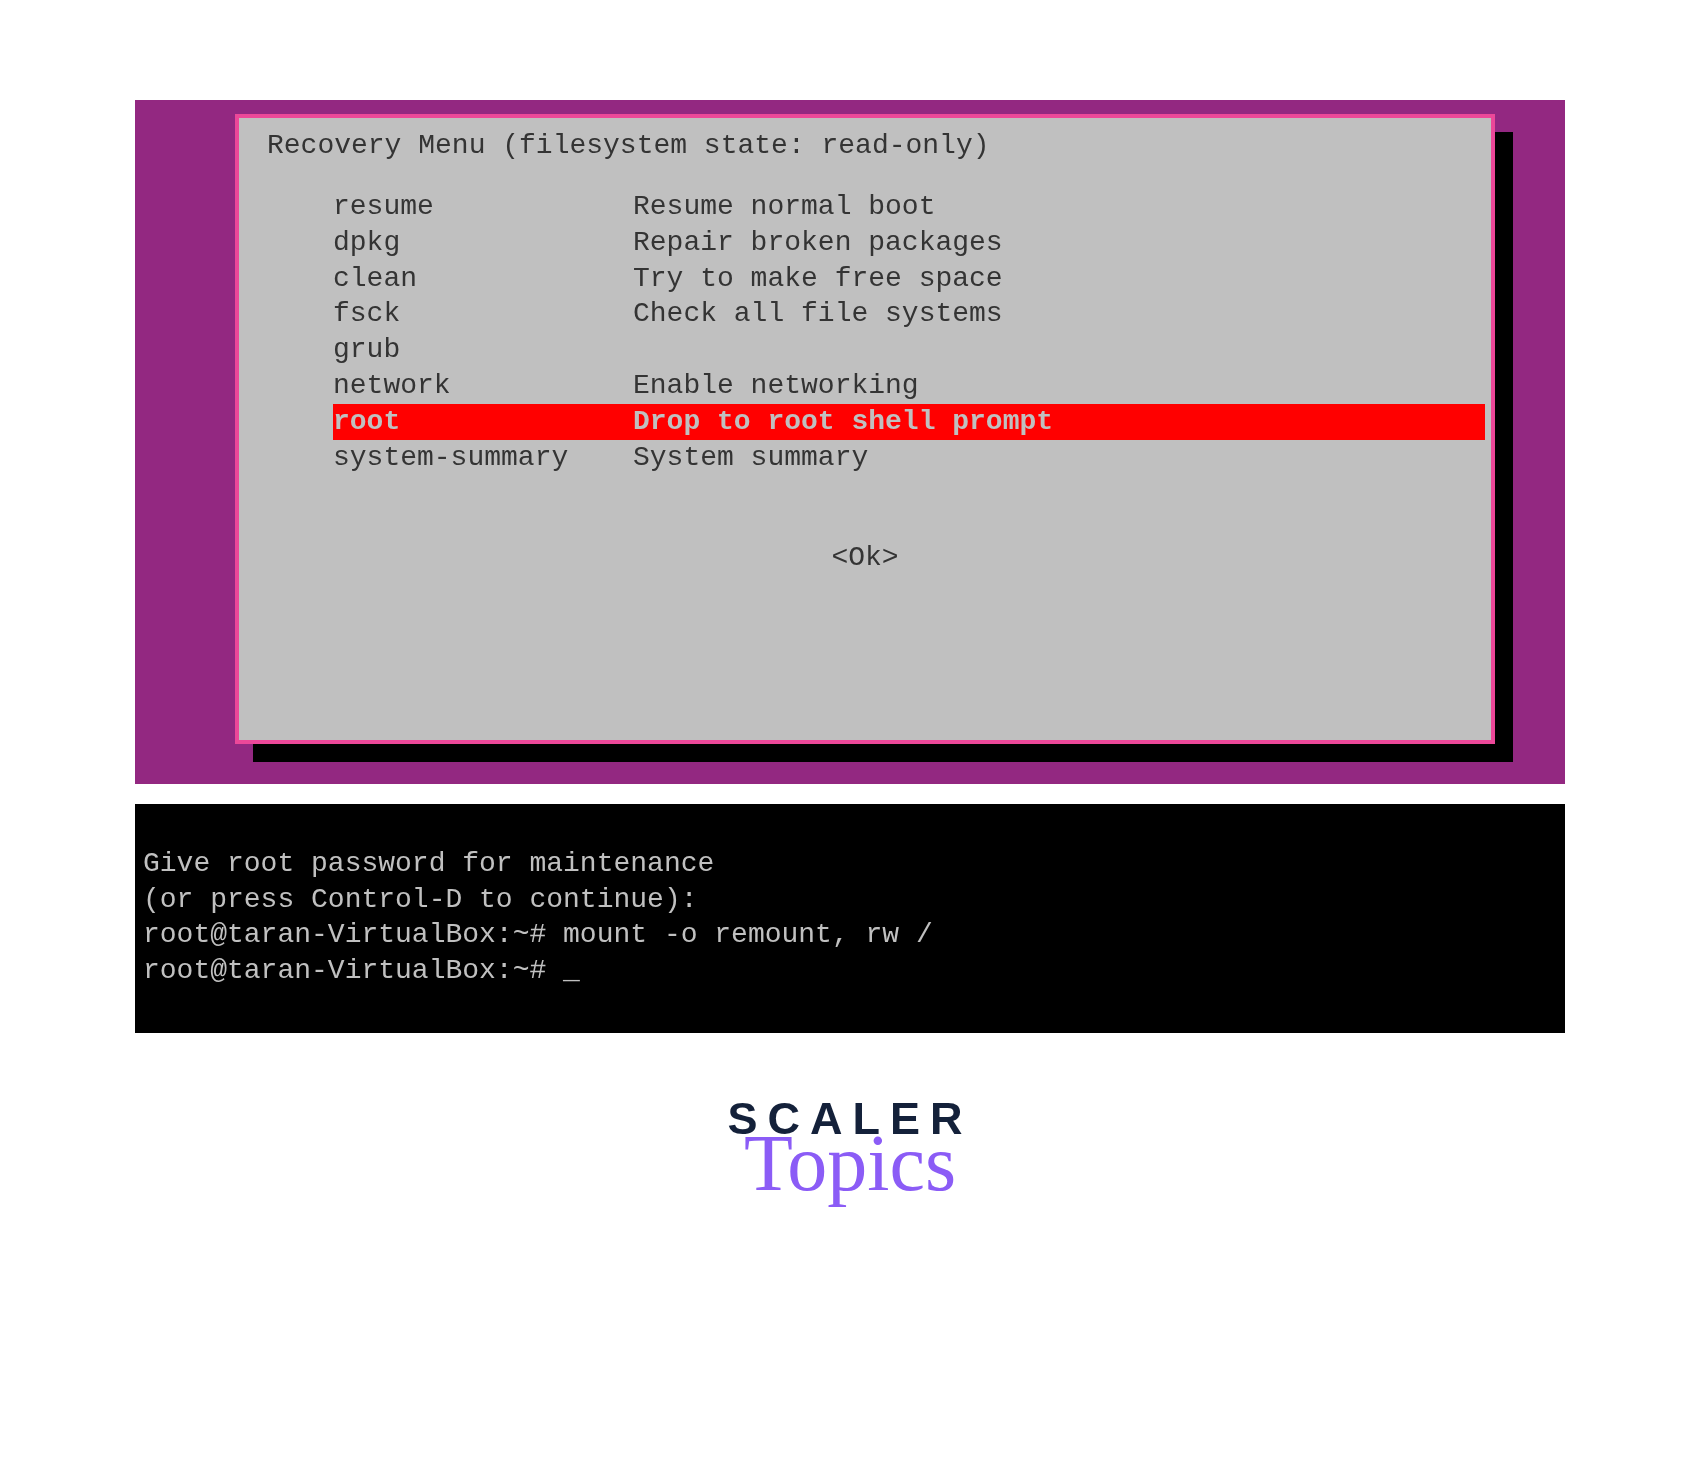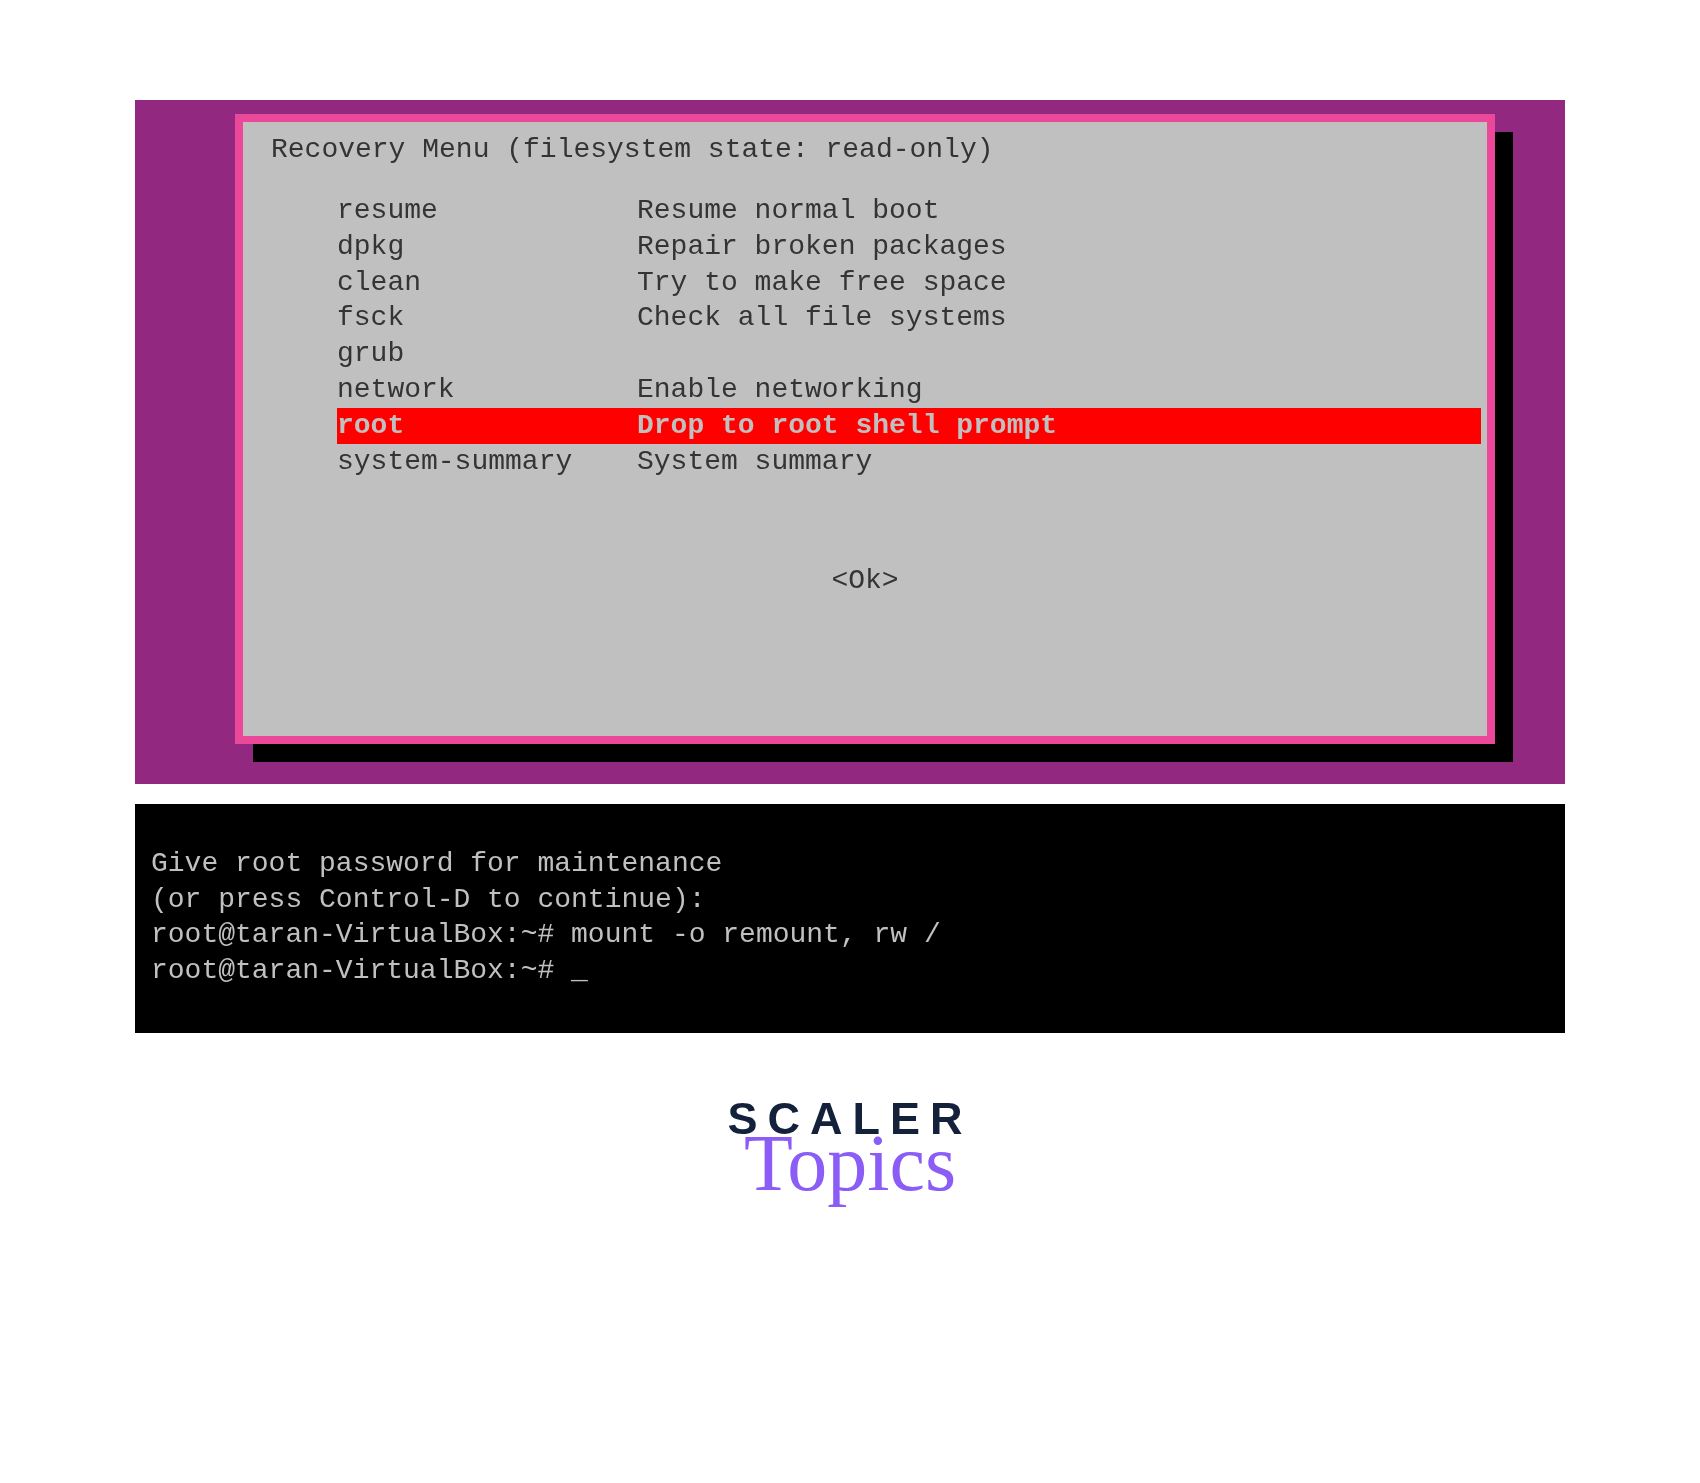--- a/index.html
+++ b/index.html
@@ -43,21 +43,21 @@
     left: 18px;
     right: -18px;
     bottom: -18px;
     background: #000;
     z-index: 0;
   }
   .menu-box {
     position: relative;
     z-index: 1;
     background: #c0c0c0;
-    border: 8px solid #ec4899;
+    border: 4px solid #ec4899;
     padding: 6px 6px 40px 6px;
     min-height: 630px;
     box-sizing: border-box;
   }
   .menu-title {
     font-size: 28px;
     color: #343434;
     padding: 6px 10px 28px 22px;
     white-space: pre;
   }
@@ -83,27 +83,27 @@
     font-weight: bold;
   }
   .menu-row.selected .menu-key,
   .menu-row.selected .menu-desc {
     color: #c0c0c0;
   }
   .ok-row {
     text-align: center;
     font-size: 28px;
     color: #343434;
-    margin-top: 85px;
+    margin-top: 66px;
   }
   .terminal {
     background: #000;
     color: #c0c0c0;
     font-size: 28px;
-    padding: 6px 8px 8px 16px;
+    padding: 6px 8px 8px 8px;
     line-height: 1.28;
     white-space: pre;
     margin-top: 20px;
   }
   .logo-wrap {
     text-align: center;
     margin-top: 60px;
   }
   .logo-scaler {
     font-family: Arial, Helvetica, sans-serif;

